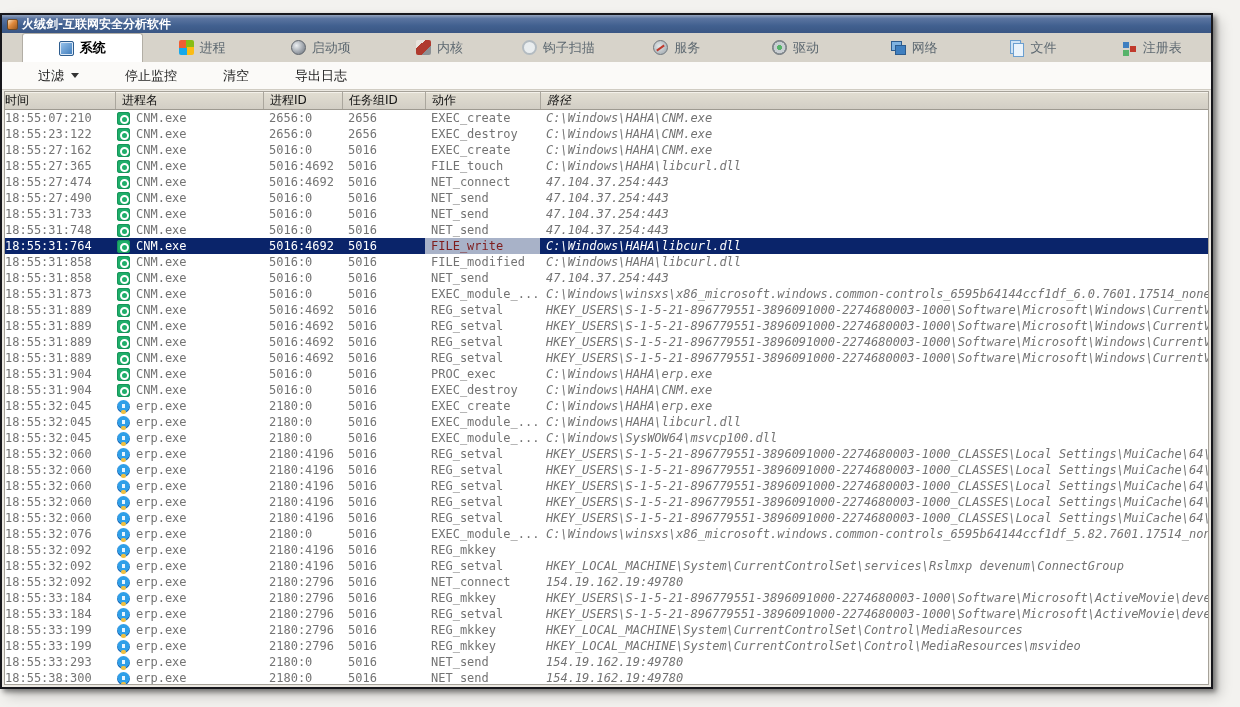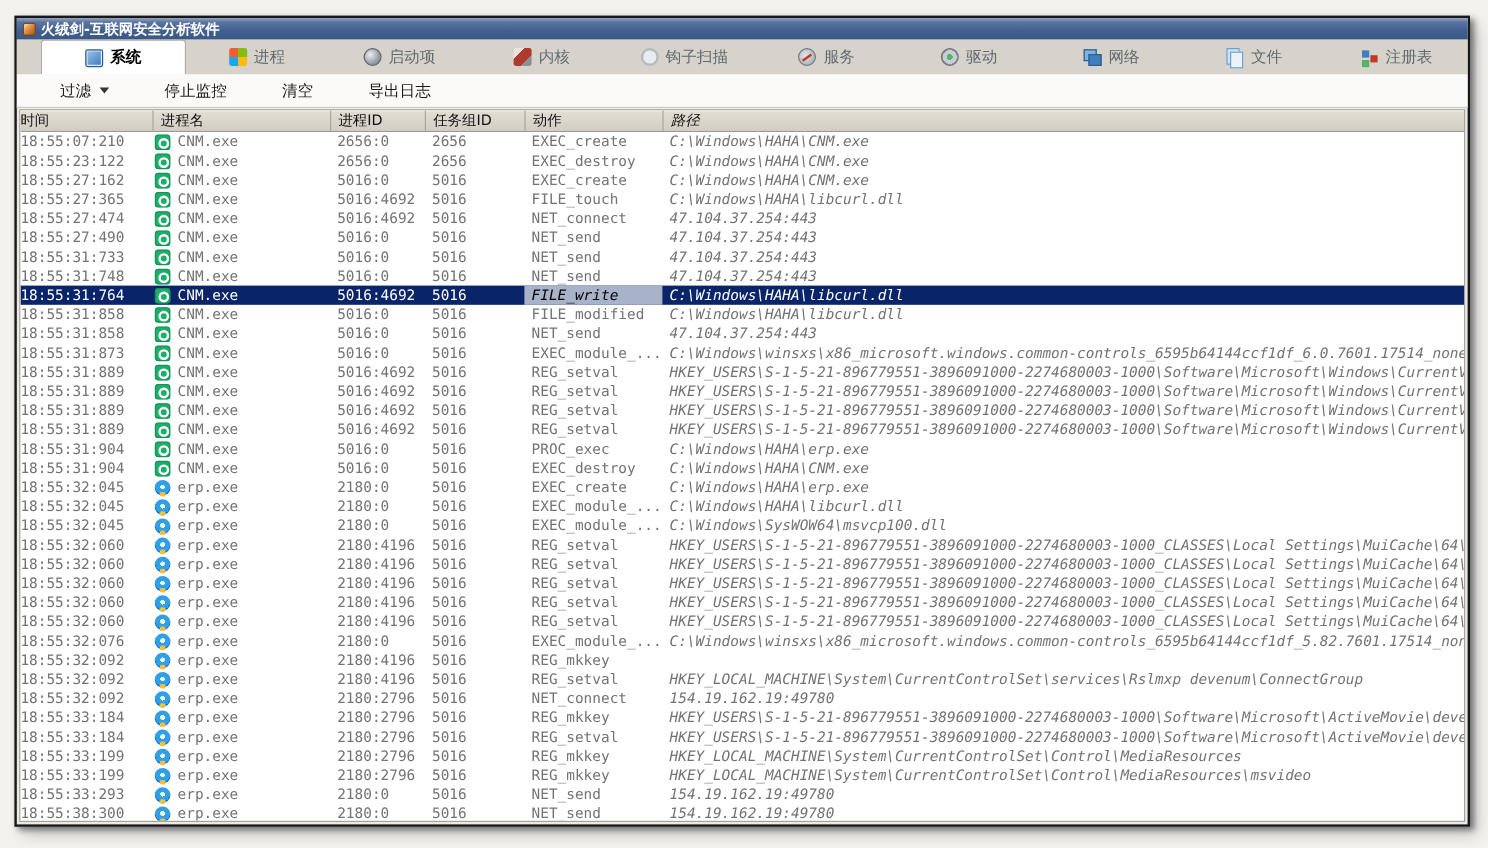--- a/index.html
+++ b/index.html
@@ -1,19 +1,19 @@
 <!DOCTYPE html>
 <html><head>
 <meta charset="utf-8">
 <style>
   * { box-sizing: border-box; margin: 0; padding: 0; }
   html,body { width:1240px; height:707px; background:#f3f2ef; overflow:hidden;
               font-family:"DejaVu Sans","Liberation Sans",sans-serif; }
 
-  .window { position:absolute; left:12px; top:13px; width:1213px; height:676px;
+  .window { position:absolute; left:0; top:13px; width:1213px; height:676px;
             background:#ece9e2; border:2px solid #17171c;
             box-shadow:3px 3px 5px rgba(0,0,0,.45), 7px 7px 12px rgba(0,0,0,.18); }
 
   
   .titlebar { height:18px; display:flex; align-items:center; padding:0 5px;
               background:linear-gradient(180deg,#93a3bd 0%,#5a74a0 20%,#41608f 60%,#3a5684 100%); }
   .app-icon { width:11px; height:11px; margin-right:4px; border-radius:2px;
               background:linear-gradient(135deg,#f7e0c0 0%,#e08a3c 45%,#9c5a20 100%);
               border:1px solid #6e4a26; }
   .title { color:#ffffff; font-size:12px; font-weight:bold; }
@@ -78,21 +78,21 @@
          font-family:"DejaVu Sans Mono","Liberation Mono",monospace; font-size:12px; color:#737373; }
   .cell { overflow:hidden; flex:none; }
   .c0 { width:98px;  padding-left:0; }
   .c1 { width:148px; display:flex; align-items:center; padding-left:2px;margin-left:12px; }
   .c2 { width:79px;  padding-left:6px; }
   .c3 { width:83px;  padding-left:6px; }
   .c4 { width:115px; padding-left:6px; }
   .c5 { flex:1; padding-left:6px;font-style:italic; }
 
   .row.selected { background:#0a246a; color:#ffffff; }
-  .row.selected .c4 { background:#a8b2c8; color:#000000;font-style:italic; }
+  .row.selected .c4 { background:#a8b2c8; color:#7f1d1d; }
 
   .pi { width:13px; height:13px; display:inline-block; flex:none; margin-right:6px; position:relative; }
   .pi.cnm { background:#1fae6a; border-radius:3px; box-shadow:inset 0 0 0 1px #17945a; }
   .pi.cnm::after { content:""; position:absolute; left:3px; top:3px; width:5px; height:5px;
                    border:2px solid #fff; border-radius:50%; }
   .pi.erp { border-radius:50%;
             background:radial-gradient(circle at 50% 45%, #e8f5ff 0 20%, #2f9fe8 21% 62%, #1668b8 63%); }
   .pi.erp::after { content:""; position:absolute; left:4px; bottom:-1px; width:5px; height:4px;
                    background:#f0c040; border-radius:2px; }
 </style>

